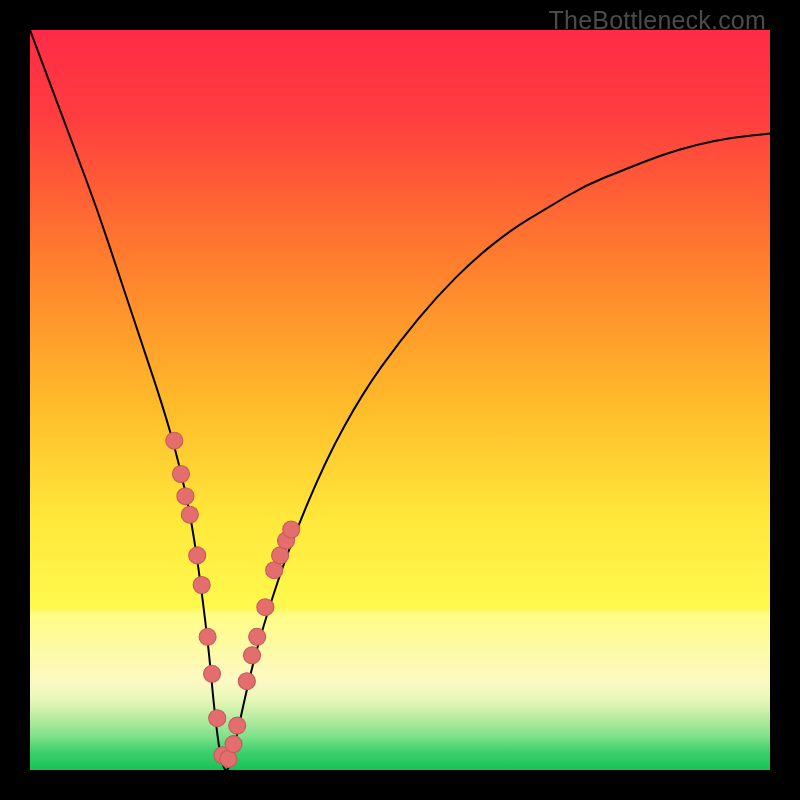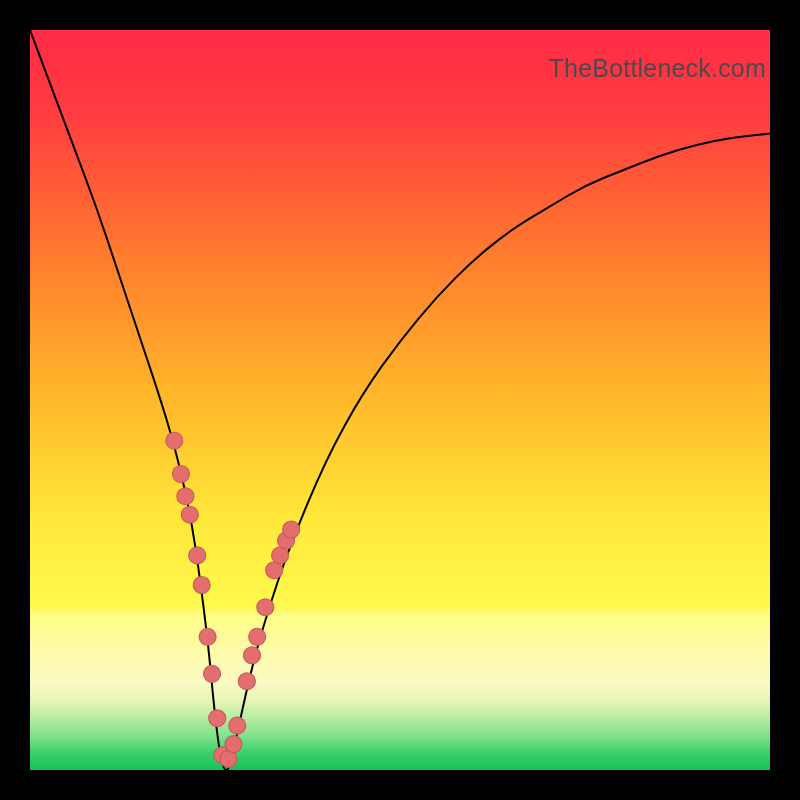--- a/index.html
+++ b/index.html
@@ -34,21 +34,20 @@
   }
   .watermark {
     position: absolute;
     top: 6px;
     right: 34px;
     color: #4b4b4b;
     font-size: 25px;
     font-weight: 500;
     letter-spacing: 0.2px;
     user-select: none;
-    margin-top: 48px;
   }
   svg.curve {
     position: absolute;
     left: 0;
     top: 0;
     width: 100%;
     height: 100%;
   }
 </style>
 </head>

